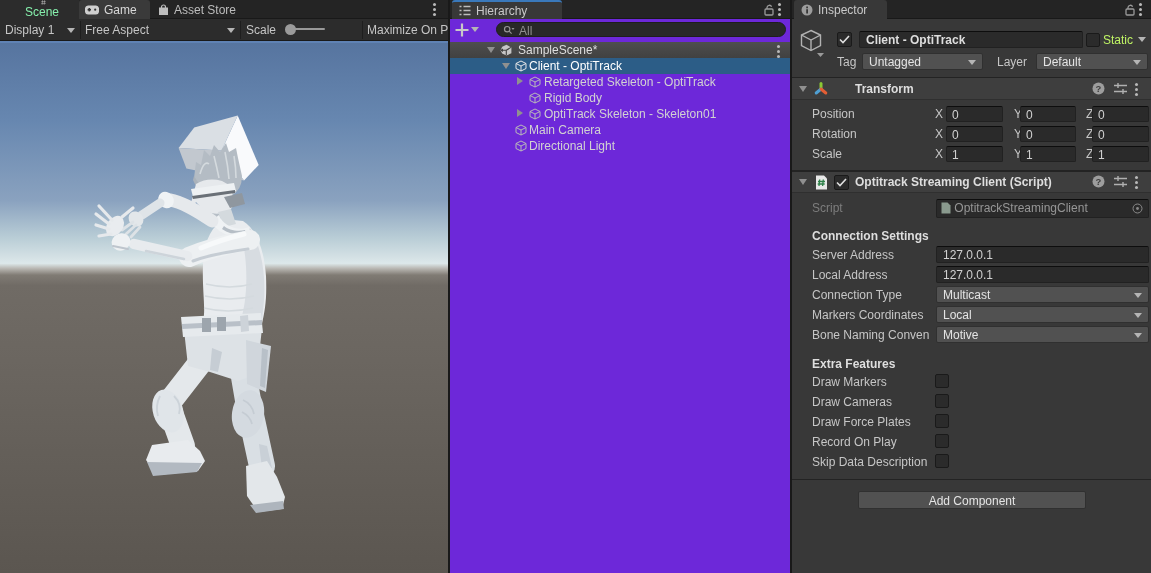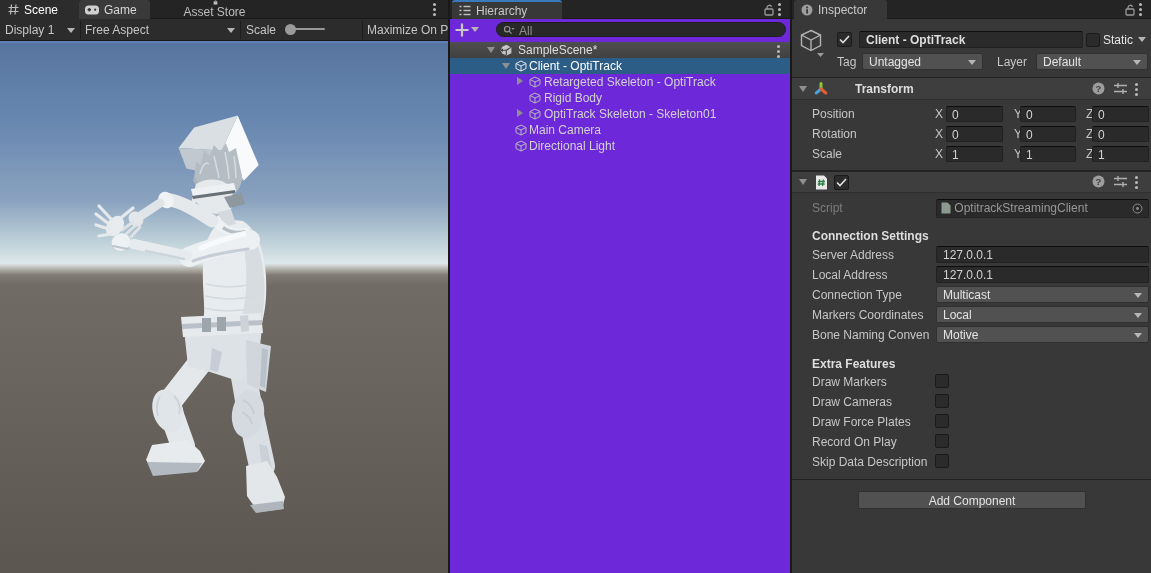--- a/index.html
+++ b/index.html
@@ -18,36 +18,36 @@
 .drop .caret { position:absolute; right:6px; top:6px; }
 .chk { position:absolute; width:14px; height:14px; background:#2b2b2b; border:1px solid #1a1a1a; border-radius:2px; }
 .bold { font-weight:bold; }
 </style>
 </head>
 <body>
 
 <div class="abs" style="left:0;top:0;width:448px;height:573px;background:#242424;">
 
   <div class="abs tabbar" style="left:0;top:0;width:448px;height:19px;border-bottom:1px solid #191919;"></div>
-  <div class="abs" style="left:0;top:0;width:79px;height:19px;background:#2c2c2c;display:flex;align-items:center;color:#ffffff;">
+  <div class="abs" style="left:0;top:0;width:79px;height:19px;background:#2c2c2c;display:flex;align-items:center;color:#86efac;flex-direction:column;">
     <svg width="11" height="11" style="margin-left:8px" viewBox="0 0 11 11">
         <path d="M3.5 0.5 L2.5 10.5 M8 0.5 L7 10.5 M0.5 3.5 L10.5 3.5 M0.5 7.5 L10.5 7.5" stroke="#bdbdbd" stroke-width="1.2" fill="none"></path>
       </svg>
     <span style="margin-left:5px;">Scene</span>
   </div>
   <div class="tab" style="left:79px;width:71px;color:#d8d8d8;background:#3a3a3a;">
     <svg width="14" height="10" style="margin-left:6px" viewBox="0 0 14 10">
         <path d="M3 0.5 h8 a3.2 4.5 0 0 1 0 9 h-8 a3.2 4.5 0 0 1 0 -9 z" fill="#cfcfcf"></path>
         <rect x="2.6" y="3.9" width="3.4" height="1.6" fill="#333"></rect>
         <rect x="3.5" y="3" width="1.6" height="3.4" fill="#333"></rect>
         <circle cx="10.2" cy="4.7" r="1.1" fill="#333"></circle>
       </svg>
     <span style="margin-left:5px;">Game</span>
   </div>
-  <div class="abs" style="left:152px;top:0;width:120px;height:19px;display:flex;align-items:center;color:#bdbdbd;flex-direction:column;">
+  <div class="abs" style="left:152px;top:0;width:120px;height:19px;display:flex;align-items:center;color:#bdbdbd;">
     <svg width="11" height="12" style="margin-left:6px" viewBox="0 0 11 12">
         <path d="M1 3.5 h9 v7.5 h-9 z" fill="#bdbdbd"></path>
         <path d="M3.5 5 v-2 a2 2 0 0 1 4 0 v2" stroke="#bdbdbd" stroke-width="1.2" fill="none"></path>
       </svg>
     <span style="margin-left:5px;">Asset Store</span>
   </div>
   <div class="abs dots3" style="left:433px;top:8px;"></div>
 
   <div class="abs" style="left:0;top:19px;width:448px;height:22px;background:#2c2c2c;border-bottom:1px solid #191919;color:#c5c5c5;">
     <span class="abs" style="left:5px;top:4px;">Display 1</span>
@@ -248,21 +248,21 @@
       <path d="M11 1.5 L20.5 6 V16.5 L11 21.5 L1.5 16.5 V6 Z M1.5 6 L11 11 L20.5 6 M11 11 V21.5" stroke="#b2b2b2" stroke-width="1.4" fill="none"></path>
       <path d="M17 24 l7 0 l-3.5 4 z" fill="#9a9a9a"></path>
     </svg>
   <div class="abs" style="left:45px;top:32px;width:15px;height:15px;background:#2b2b2b;border:1px solid #1a1a1a;border-radius:2px;">
     <svg width="11" height="9" viewBox="0 0 11 9" style="position:absolute;left:1px;top:2px;">
         <path d="M1 4.5 L4 7.5 L10 1" stroke="#dfdfdf" stroke-width="1.6" fill="none"></path>
       </svg>
   </div>
   <div class="tfield bold" style="left:67px;top:31px;width:224px;height:17px;padding:1px 0 0 6px;color:#dedede;">Client - OptiTrack</div>
   <div class="chk" style="left:294px;top:33px;"></div>
-  <span class="abs" style="left:311px;top:33px;color:#e5e5e5;text-align:center;">Static</span>
+  <span class="abs" style="left:311px;top:33px;color:#bef264;text-align:center;">Static</span>
   <div class="abs caret" style="left:346px;top:37px;"></div>
   <span class="abs" style="left:45px;top:55px;color:#c6c6c6;">Tag</span>
   <div class="drop" style="left:70px;top:53px;width:121px;height:17px;padding:1px 0 0 6px;">Untagged<div class="caret"></div></div>
   <span class="abs" style="left:205px;top:55px;color:#c6c6c6;">Layer</span>
   <div class="drop" style="left:244px;top:53px;width:112px;height:17px;padding:1px 0 0 6px;">Default<div class="caret"></div></div>
 
   <div class="abs" style="left:0;top:77px;width:361px;height:1px;background:#232323;"></div>
   <div class="abs" style="left:0;top:78px;width:361px;height:22px;background:#3e3e3e;border-bottom:1px solid #2f2f2f;">
     <div class="abs fold" style="left:7px;top:8px;"></div>
     <svg class="abs" style="left:22px;top:4px;" width="14" height="14" viewBox="0 0 14 14">
@@ -315,20 +315,21 @@
         <path d="M1 0.5 h8 l3 3 v11 h-11 z" fill="#e8e8e8"></path>
         <g stroke="#2e8049" stroke-width="1.3" fill="none">
           <path d="M4.7 4.5 L4 11 M8.3 4.5 L7.6 11 M3 6.5 L10 6.5 M2.7 9 L9.7 9"></path>
         </g>
       </svg>
     <div class="abs" style="left:42px;top:3px;width:15px;height:15px;background:#2b2b2b;border:1px solid #1a1a1a;border-radius:2px;">
       <svg width="11" height="9" viewBox="0 0 11 9" style="position:absolute;left:1px;top:2px;">
           <path d="M1 4.5 L4 7.5 L10 1" stroke="#dfdfdf" stroke-width="1.6" fill="none"></path>
         </svg>
     </div>
+    <span class="abs bold" style="left:63px;top:3px;color:#dedede;">Optitrack Streaming Client (Script)</span>
     <svg class="abs" style="left:300px;top:3px;" width="13" height="13" viewBox="0 0 13 13">
         <circle cx="6.5" cy="6.5" r="6" fill="#9d9d9d"></circle>
         <text x="6.5" y="9.8" font-size="9.5" font-weight="bold" text-anchor="middle" fill="#3e3e3e">?</text>
       </svg>
     <svg class="abs" style="left:322px;top:4px;" width="13" height="11" viewBox="0 0 13 11">
         <g stroke="#b0b0b0" stroke-width="1.4">
           <path d="M0 2.5 h13 M0 8.5 h13"></path>
           <path d="M4 0 v5 M9 6 v5"></path>
         </g>
       </svg>

